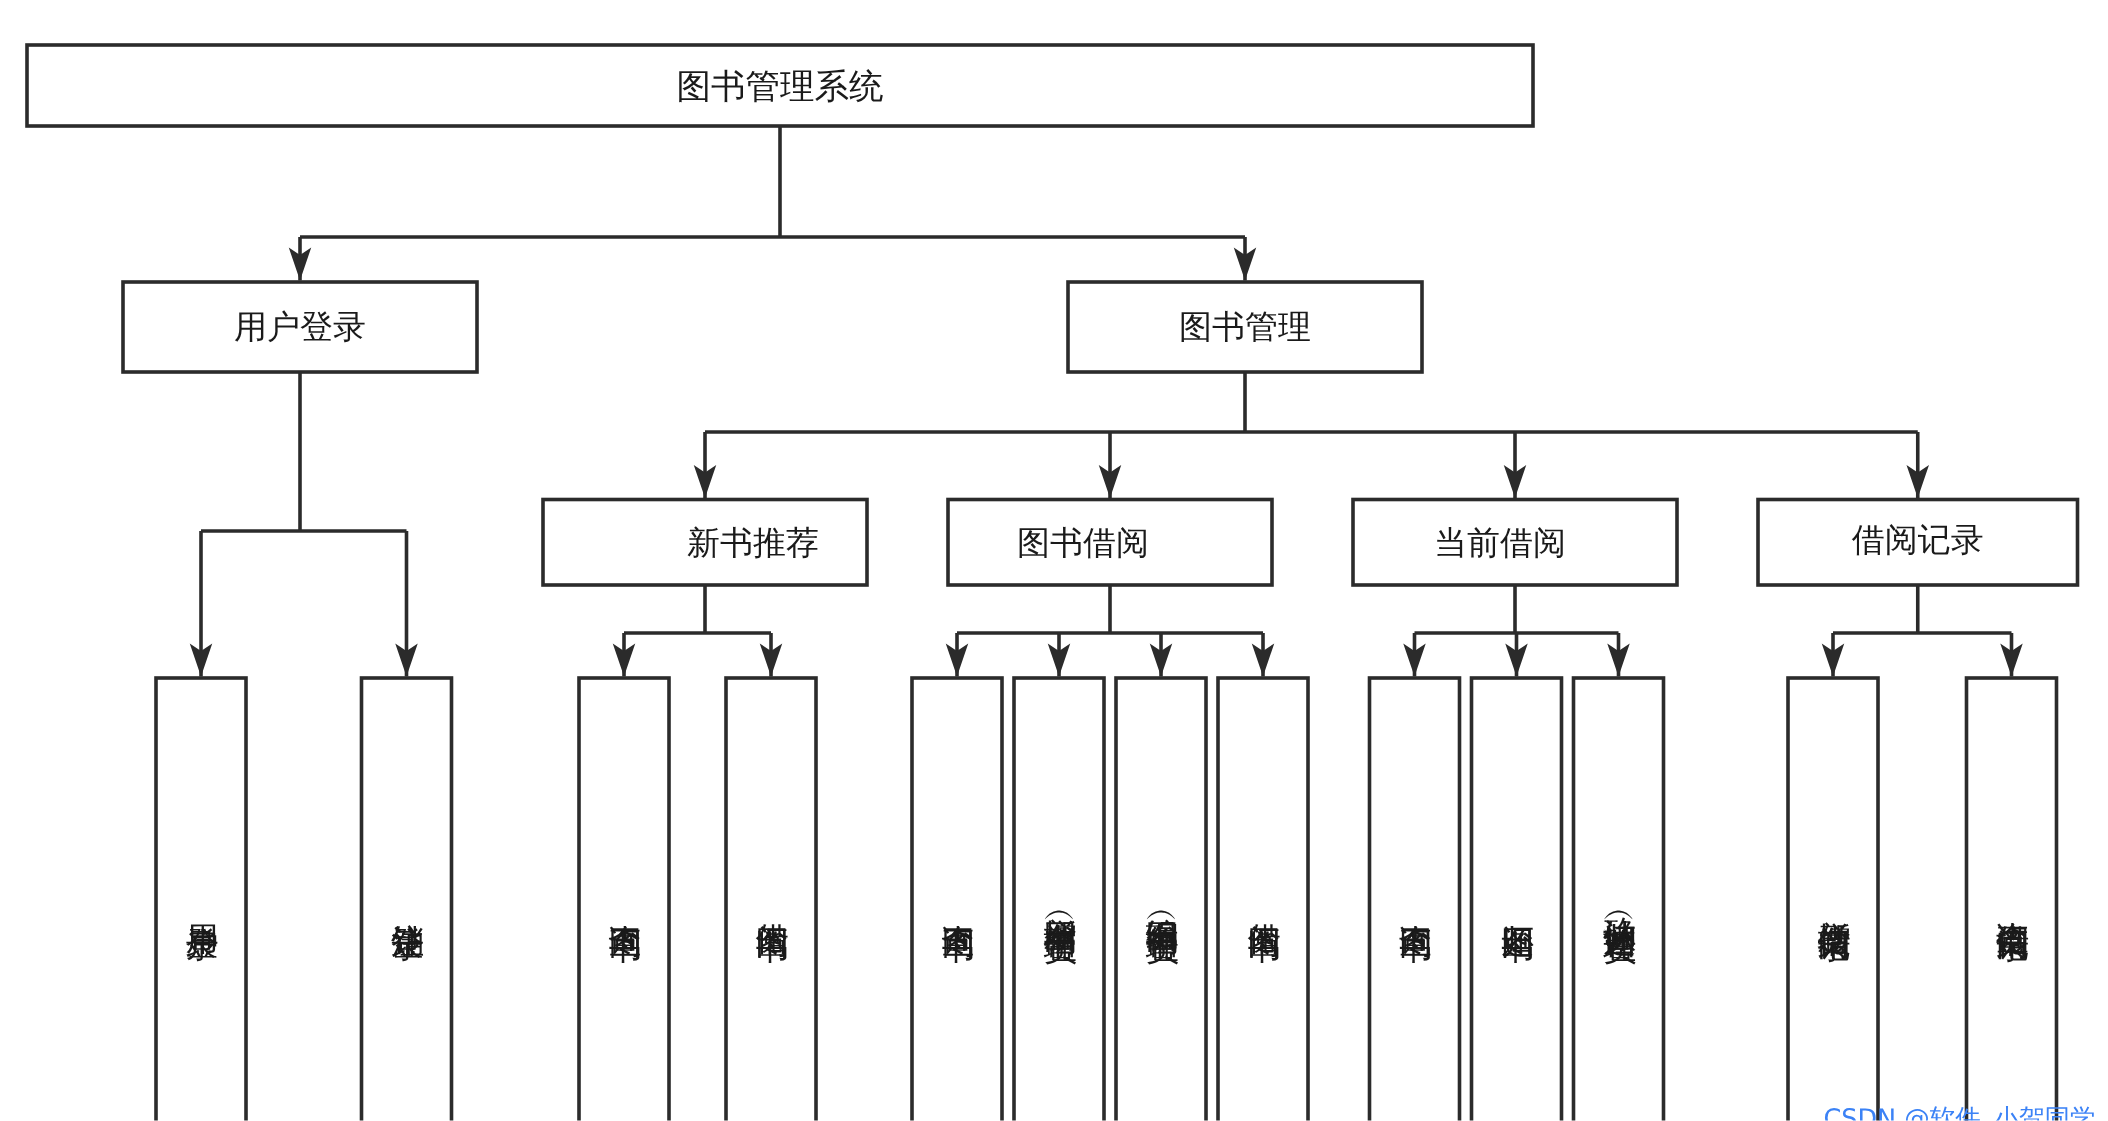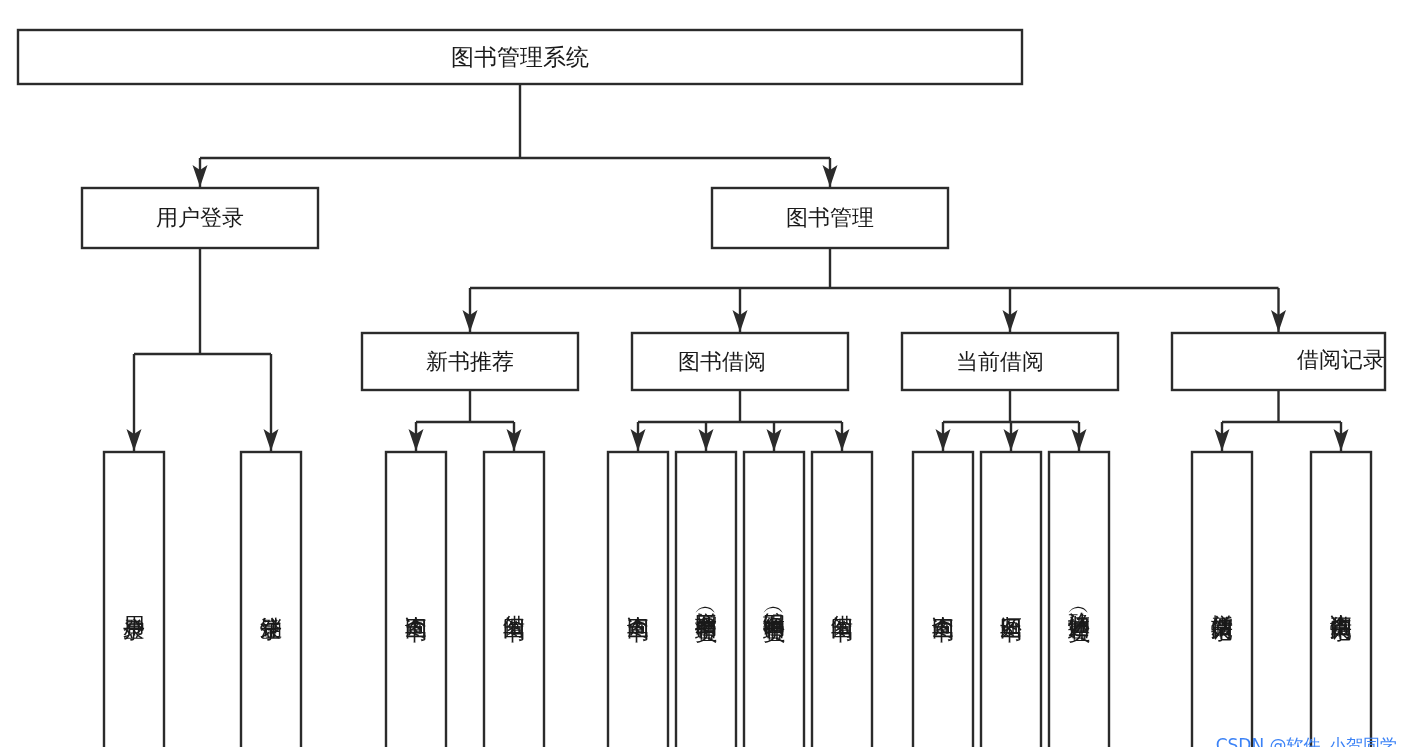--- a/index.html
+++ b/index.html
@@ -172,30 +172,30 @@
   <div id="label-layer">
       <div class="hlabel-box" style="left: 18px; top: 14px; width: 1004px; height: 54px;">
         <span class="hlabel-text title-text">图书管理系统</span>
       </div>
       <div class="hlabel-box" style="left: 82px; top: 172px; width: 236px; height: 60px;">
         <span class="hlabel-text">用户登录</span>
       </div>
       <div class="hlabel-box" style="left: 712px; top: 172px; width: 236px; height: 60px; align-items: center;">
         <span class="hlabel-text">图书管理</span>
       </div>
-      <div class="hlabel-box" style="left: 362px; top: 317px; width: 216px; height: 57px;">
+      <div class="hlabel-box" style="left: 362px; top: 317px; width: 216px; height: 57px; padding-left: 32px;">
         <span class="hlabel-text">新书推荐</span>
       </div>
       <div class="hlabel-box" style="left: 632px; top: 317px; width: 180px; height: 57px;">
         <span class="hlabel-text">图书借阅</span>
       </div>
       <div class="hlabel-box" style="left: 902px; top: 317px; width: 196px; height: 57px;">
         <span class="hlabel-text">当前借阅</span>
       </div>
-      <div class="hlabel-box" style="left: 1172px; top: 317px; width: 213px; height: 54px; justify-content: flex-end;">
+      <div class="hlabel-box" style="left: 1172px; top: 317px; width: 213px; height: 54px;">
         <span class="hlabel-text">借阅记录</span>
       </div>
       <div class="vlabel-box" style="left: 104px; top: 436px; width: 60px; height: 297px; align-items: center;">
         <span class="vlabel-text">用户登录</span>
       </div>
       <div class="vlabel-box" style="left: 241px; top: 436px; width: 60px; height: 297px; align-items: center;">
         <span class="vlabel-text">注销登录</span>
       </div>
       <div class="vlabel-box" style="left: 386px; top: 436px; width: 60px; height: 297px; align-items: center;">
         <span class="vlabel-text">查询图书</span>

